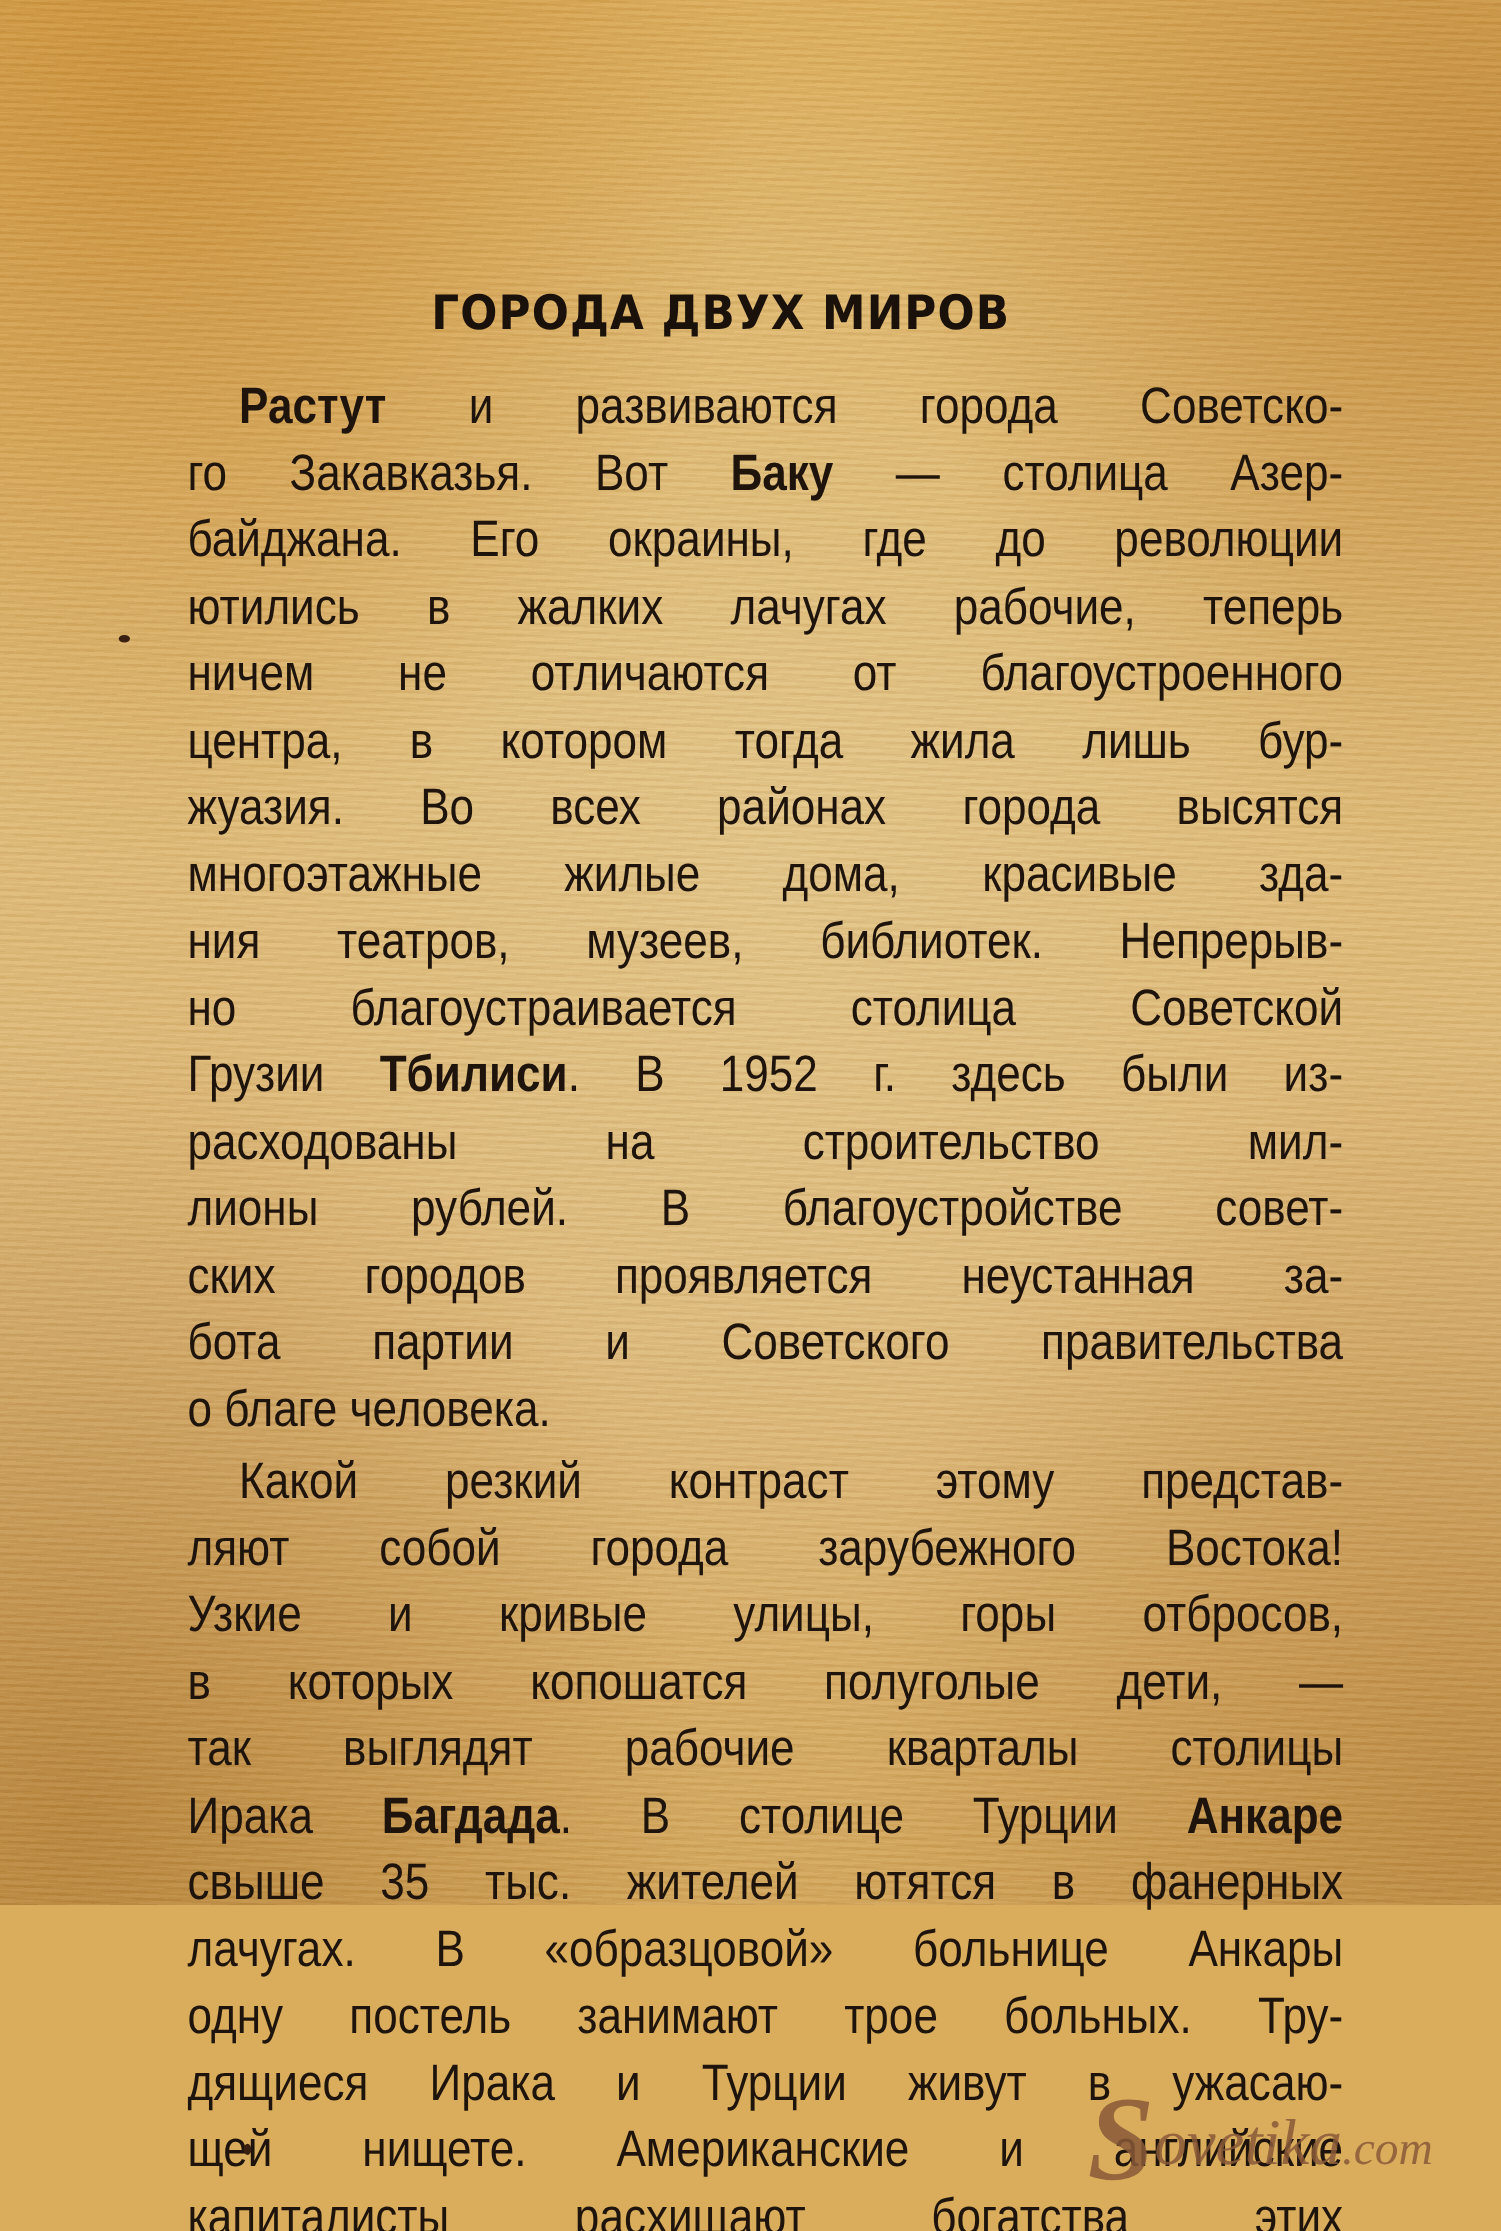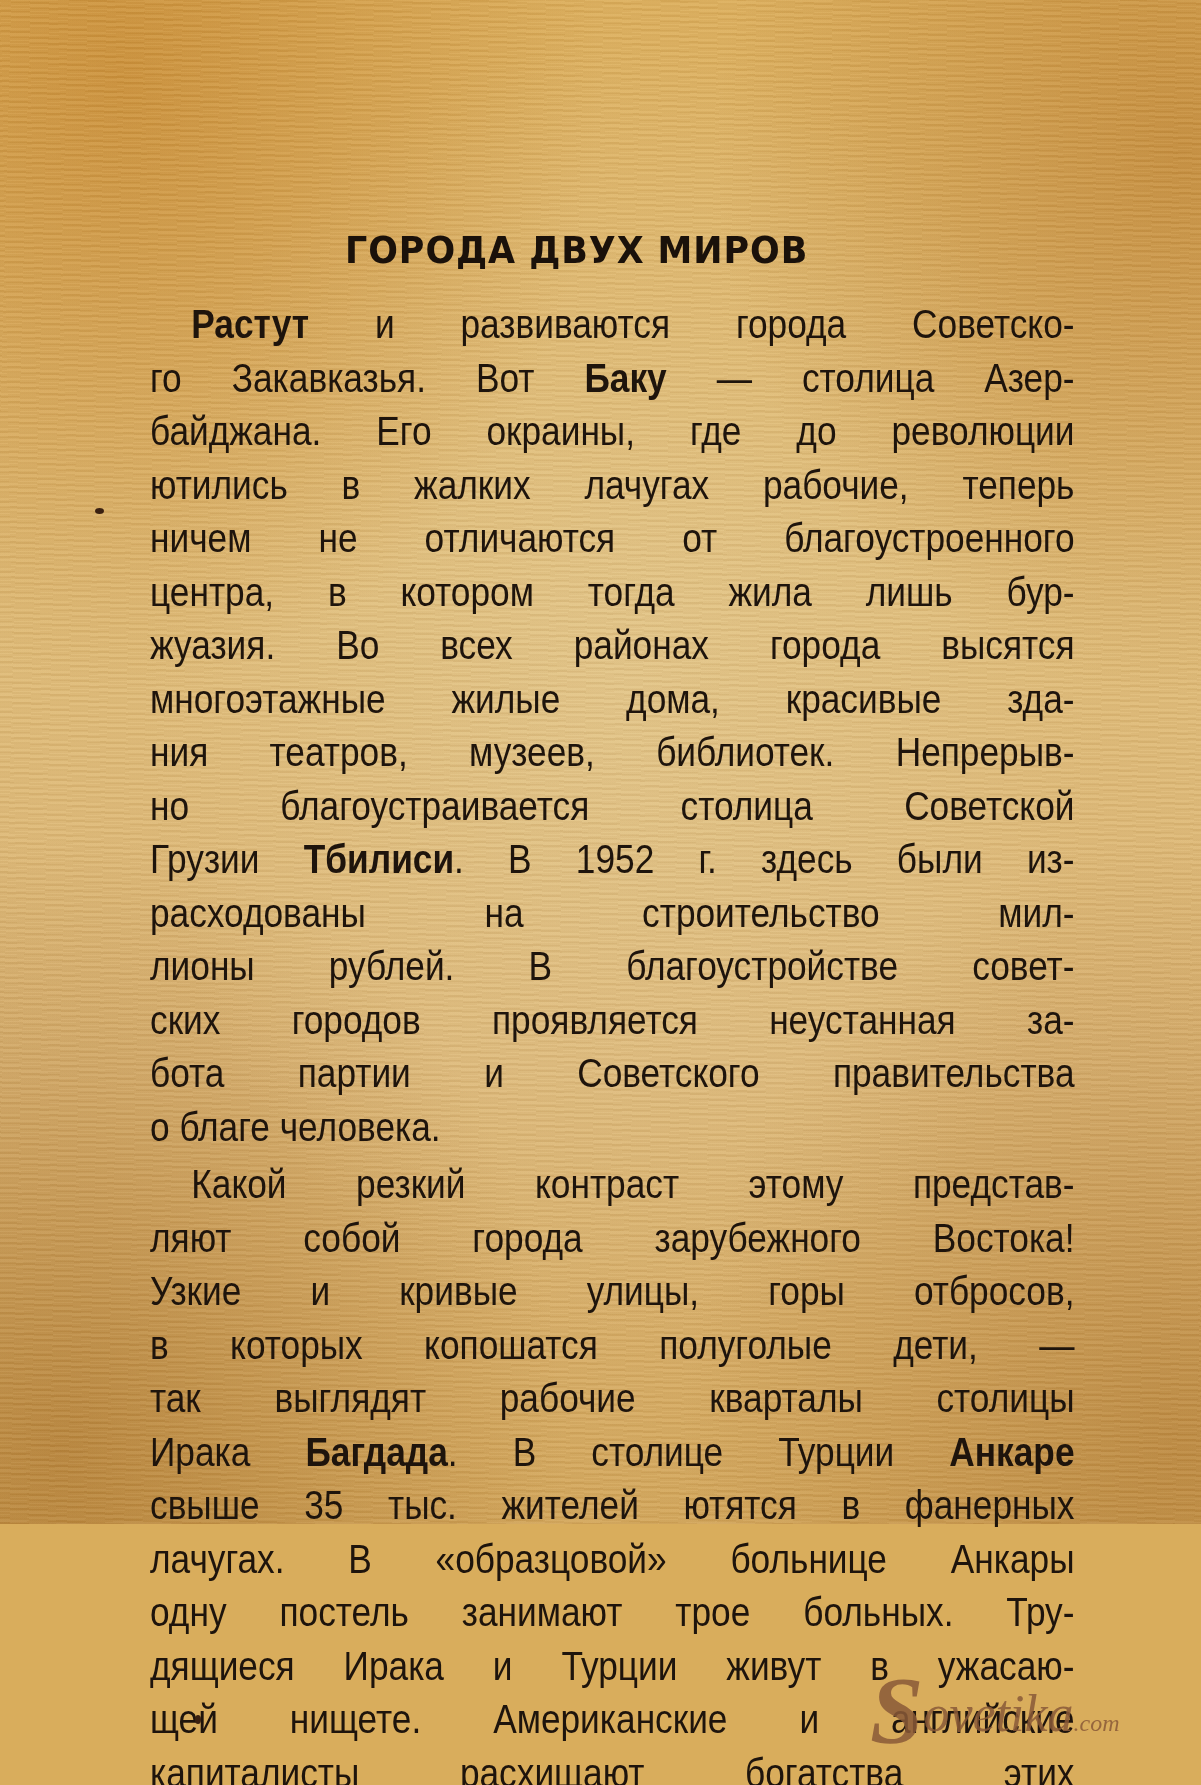--- a/index.html
+++ b/index.html
@@ -58,21 +58,21 @@
     background: #3a2010;
   }
   .watermark {
     position: absolute; left: 870px; top: 1655px;
     color: #8a5a38; opacity: 0.85;
     font-family: "Liberation Serif", "DejaVu Serif", serif;
     font-style: italic; white-space: nowrap;
   }
   .wm-s { font-size: 96px; font-weight: bold; vertical-align: -12px; }
   .wm-rest { font-size: 52px; }
-  .wm-dom { font-size: 24px; text-align: right; }
+  .wm-dom { font-size: 38px; text-align: right; }
 </style>
 </head>
 <body>
 
 <div class="page">
   <div class="texture"></div>
 
   <div class="title">ГОРОДА ДВУХ МИРОВ</div>
 
   <div class="text" id="body-text">

